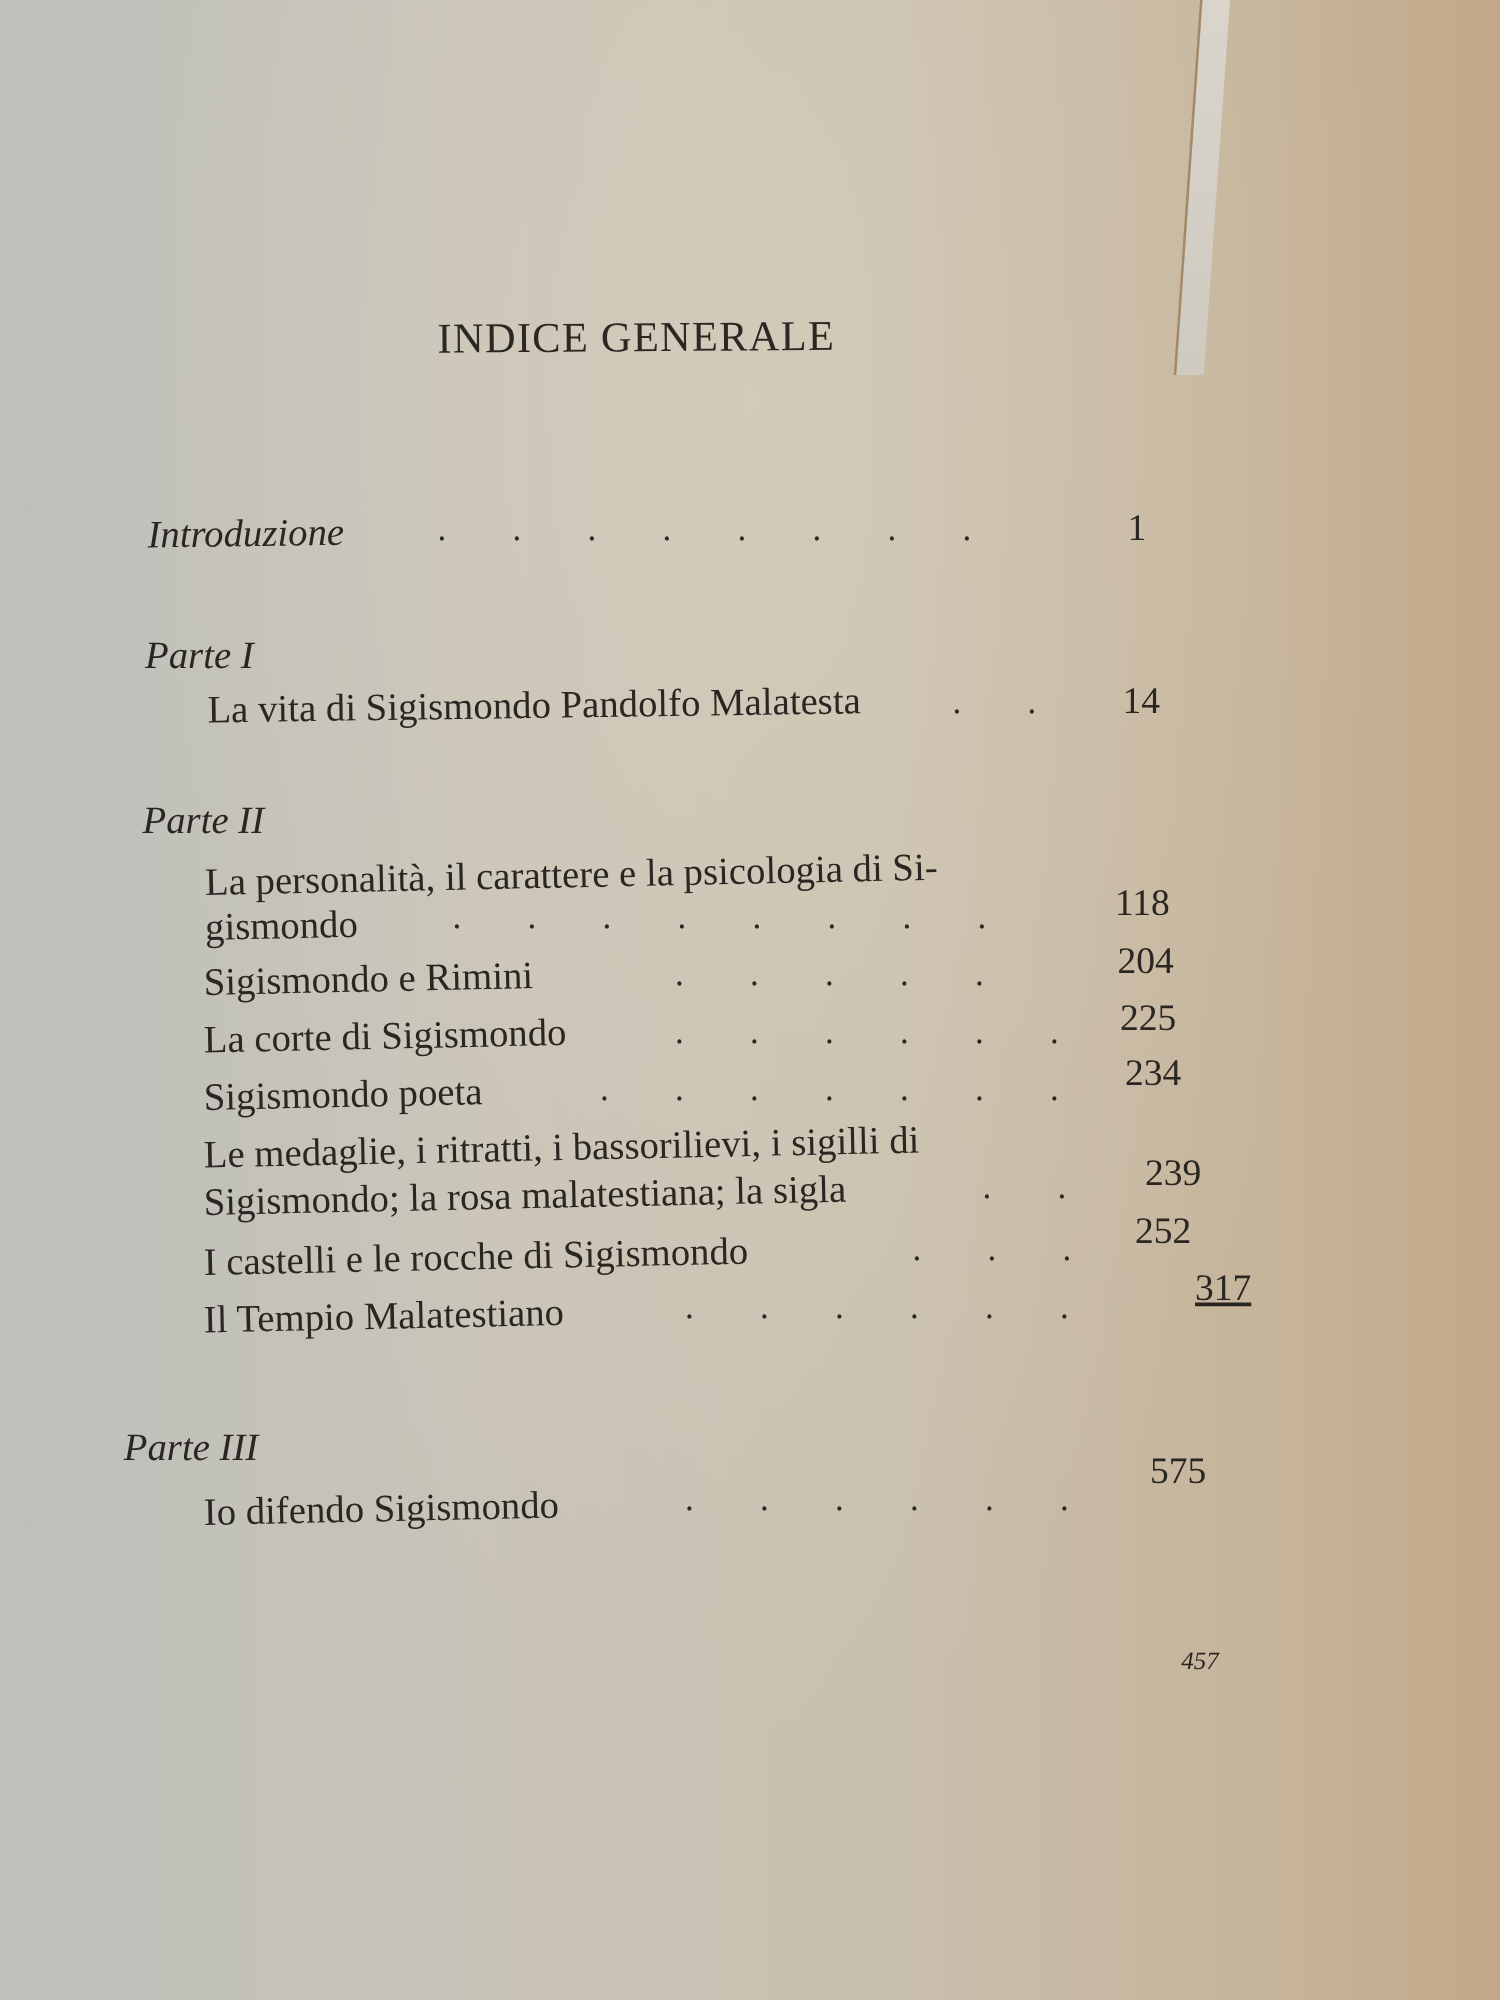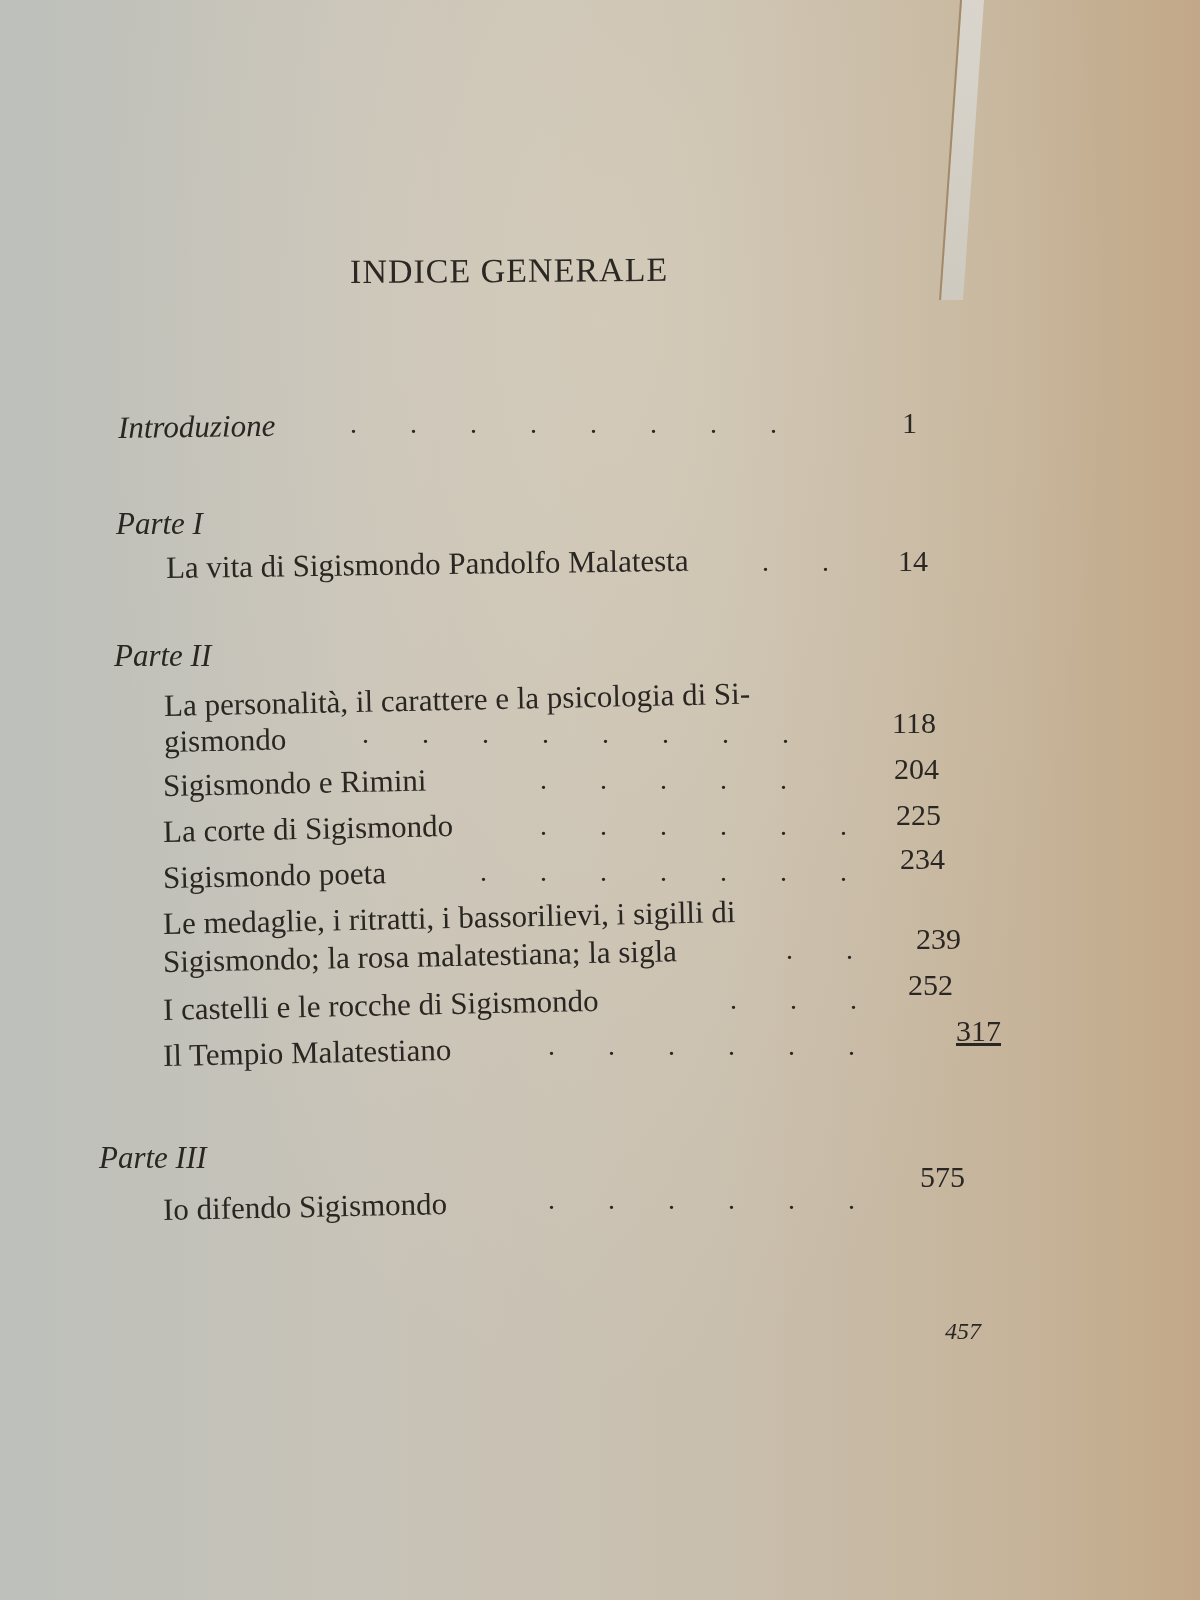--- a/index.html
+++ b/index.html
@@ -66,21 +66,21 @@
     }
     .num {
       position: absolute;
       font-size: 30px;
       white-space: nowrap;
     }
     .folio {
       position: absolute;
       left: 945px;
       top: 1318px;
-      font-size: 24px;
+      font-size: 20px;
       font-style: italic;
     }
     .rotate-a { transform: rotate(-0.8deg); transform-origin: left center; }
     .rotate-b { transform: rotate(-1.2deg); transform-origin: left center; }
   </style>
 </head>
 <body>
 
 <div class="page">
   <div class="page-edge"></div>

